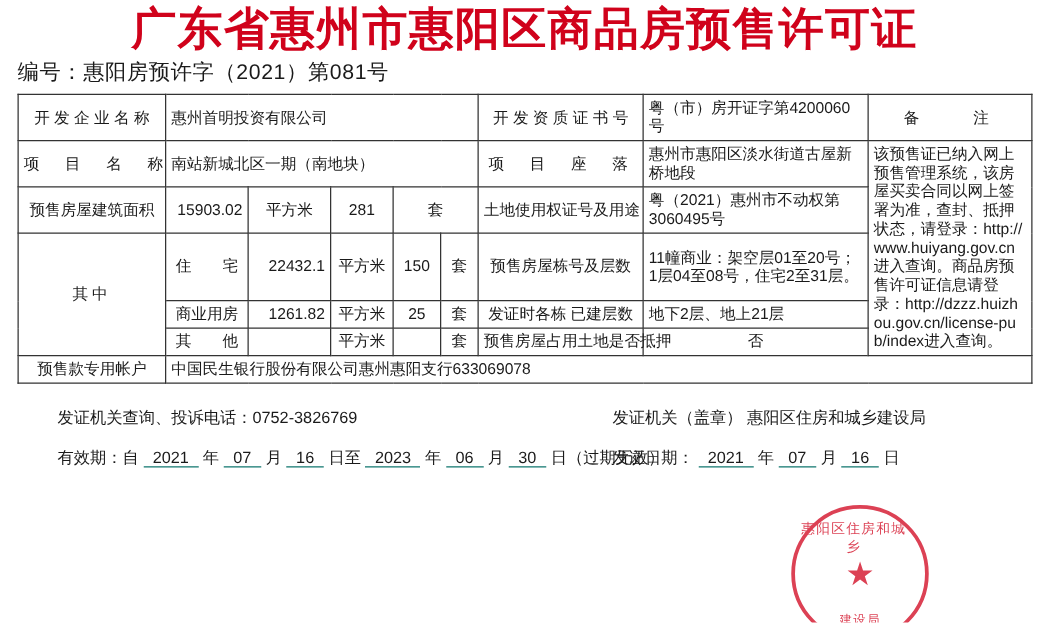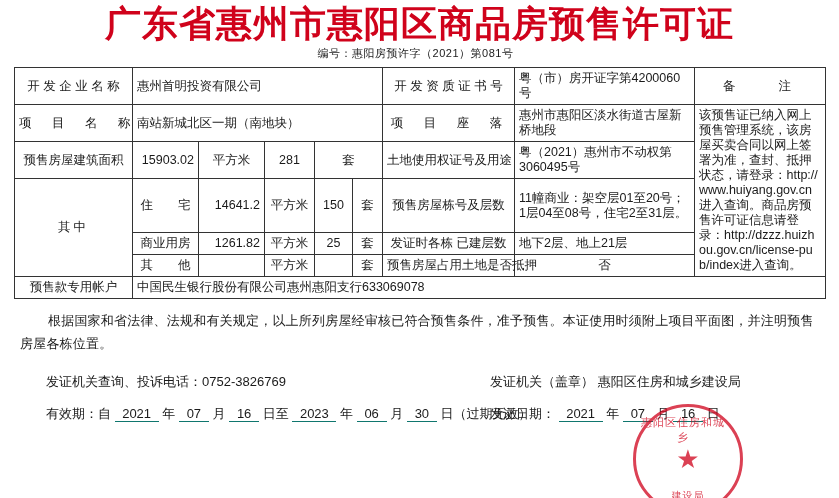--- a/index.html
+++ b/index.html
@@ -28,22 +28,22 @@
     color: #d0021b;
     font-weight: bold;
     font-size: 36px;
     letter-spacing: 1px;
     margin-top: 8px;
     line-height: 32px;
     font-family: "DejaVu Sans", sans-serif;
     white-space: nowrap;
   }
   .doc-no {
-    text-align: center;
-    font-size: 11px;
+    text-align: left;
+    font-size: 17px;
     margin-top: 6px;
     padding-right: 8px;
     letter-spacing: 0.5px;
   }
   
   table.main {
     width: 811px;
     border-collapse: collapse;
     margin-top: 6px;
     table-layout: fixed;
@@ -214,21 +214,21 @@
       <td class="val-c">281</td>
       <td class="val-c" colspan="2">套</td>
       <td class="lbl">土地使用权证号及用途</td>
       <td class="val">粤（2021）惠州市不动权第3060495号</td>
     </tr>
 
     <tr>
       <td class="vmid" rowspan="3" style="width:34px">其中</td>
 
       <td class="lbl">住　　宅</td>
-      <td class="val-c" style="text-align:right">14641.2</td>
+      <td class="val-c" style="text-align:right">22432.1</td>
       <td class="val-c">平方米</td>
       <td class="val-c">150</td>
       <td class="val-c">套</td>
       <td class="lbl">预售房屋栋号及层数</td>
       <td class="val">11幢商业：架空层01至20号；1层04至08号，住宅2至31层。</td>
     </tr>
 
     <tr>
       <td class="lbl">商业用房</td>
       <td class="val-c" style="text-align:right">1261.82</td>
@@ -249,21 +249,20 @@
       <td class="val-c">否</td>
     </tr>
 
     <tr>
       <td class="lbl">预售款专用帐户</td>
       <td class="val" colspan="8">中国民生银行股份有限公司惠州惠阳支行633069078</td>
     </tr>
   </tbody>
     </table>
 
-  <div class="para">根据国家和省法律、法规和有关规定，以上所列房屋经审核已符合预售条件，准予预售。本证使用时须附上项目平面图，并注明预售房屋各栋位置。</div>
 
   <div class="footer">
     <div class="frow">
       <div class="fleft">
         <span>发证机关查询、投诉电话：</span><span>0752-3826769</span>
       </div>
       <div class="fright">
         <span>发证机关（盖章）</span>
         <span>惠阳区住房和城乡建设局</span>
       </div>

